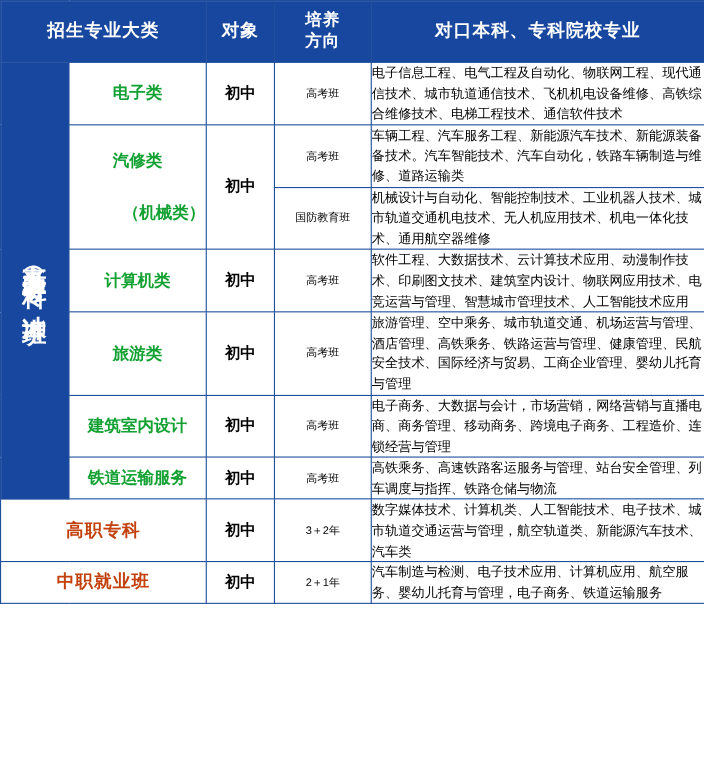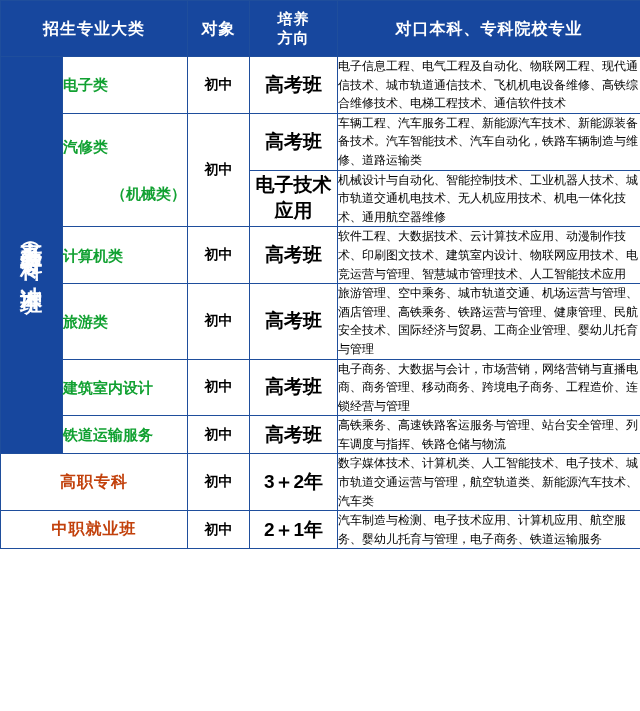--- a/index.html
+++ b/index.html
@@ -54,38 +54,37 @@
     display: inline-block;
     line-height: 1.15;
     letter-spacing: 3px;
     white-space: nowrap;
   }
   
   .cat {
     color: #12a132;
     font-weight: bold;
     font-size: 15px;
-    text-align: left;
+    text-align: center;
     padding: 6px 4px;
     line-height: 1.4;
   }
   .cat .sub { display: block; margin-top: 26px; padding-left: 48px; }
   .obj {
     text-align: center;
     font-size: 14px;
     color: #000000;
     padding: 4px;
     font-weight: bold;
   }
   .dir {
     text-align: center;
-    font-size: 19px;
+    font-size: 10px;
     color: #000000;
     padding: 4px;
-    font-weight: bold;
   }
   .desc {
     font-size: 12px;
     color: #000000;
     line-height: 1.55;
     padding: 7px 8px;
     text-align: left;
   }
   .bottom-cat {
     color: #c2410c;
@@ -133,21 +132,21 @@
     <tr>
       <td class="cat" rowspan="2">
         <span>汽修类</span>
         <span class="sub">（机械类）</span>
       </td>
       <td class="obj" rowspan="2">初中</td>
       <td class="dir">高考班</td>
       <td class="desc">车辆工程、汽车服务工程、新能源汽车技术、新能源装备备技术。汽车智能技术、汽车自动化，铁路车辆制造与维修、道路运输类</td>
     </tr>
     <tr>
-      <td class="dir">电子技术应用</td>
+      <td class="dir">国防教育班</td>
       <td class="desc">机械设计与自动化、智能控制技术、工业机器人技术、城市轨道交通机电技术、无人机应用技术、机电一体化技术、通用航空器维修</td>
     </tr>
 
     <tr>
       <td class="cat">计算机类</td>
       <td class="obj">初中</td>
       <td class="dir">高考班</td>
       <td class="desc">软件工程、大数据技术、云计算技术应用、动漫制作技术、印刷图文技术、建筑室内设计、物联网应用技术、电竞运营与管理、智慧城市管理技术、人工智能技术应用</td>
     </tr>
 

